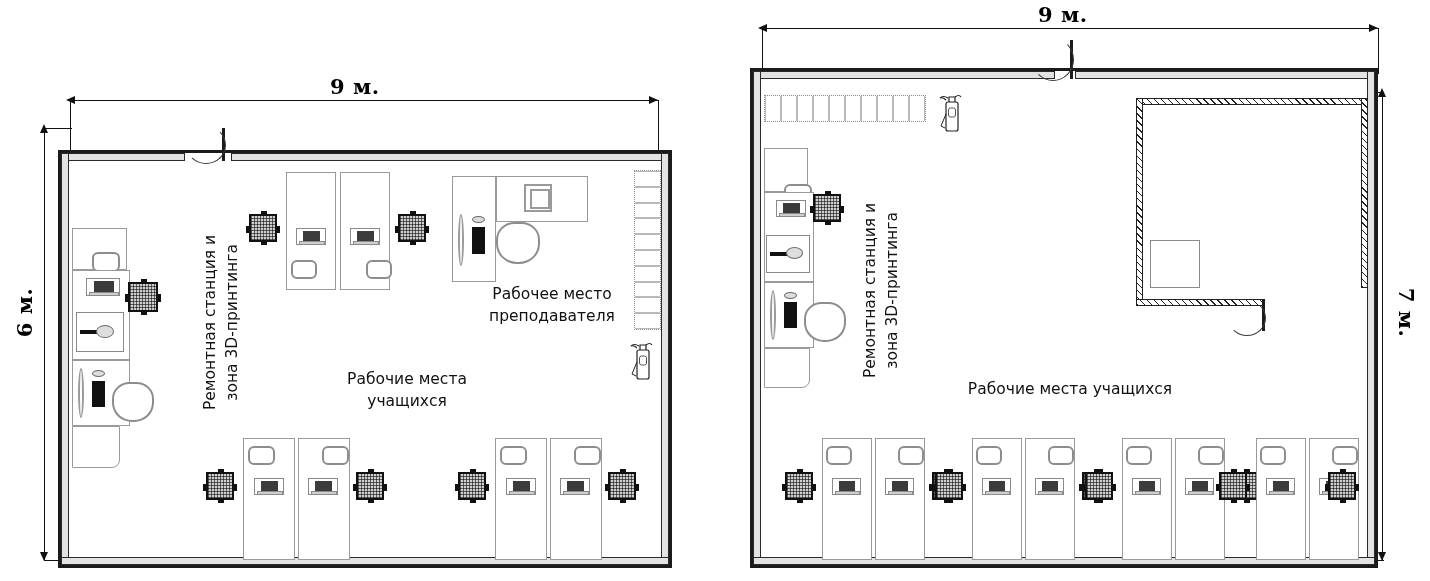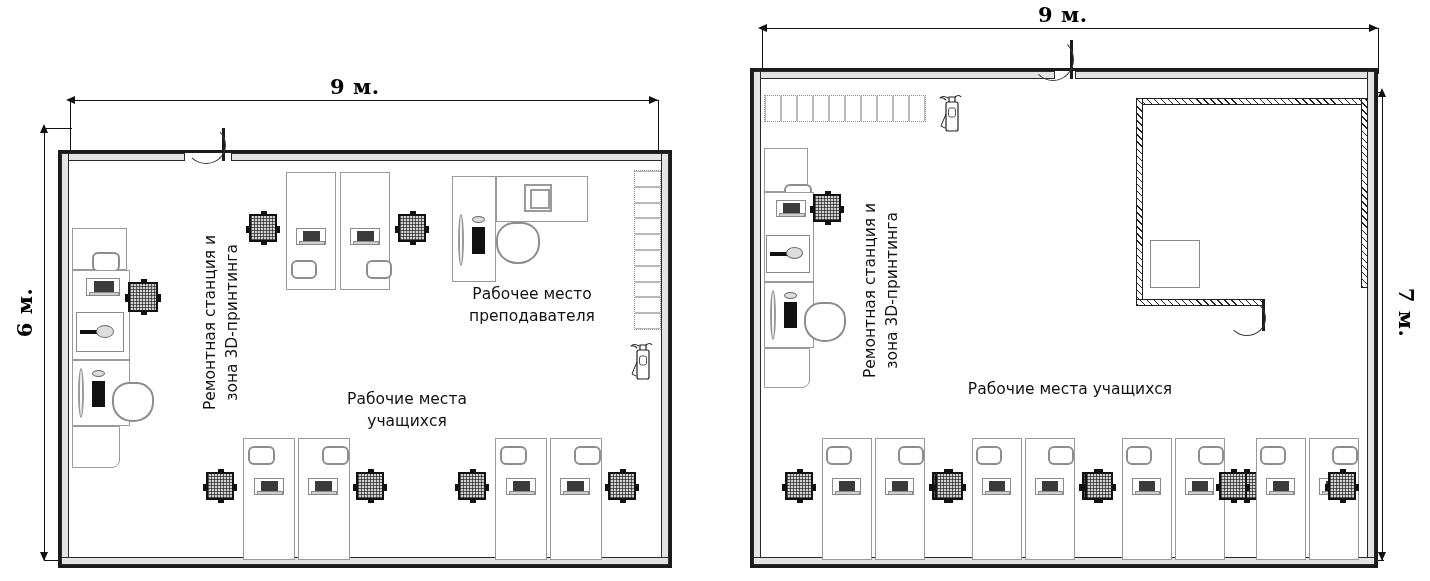--- a/index.html
+++ b/index.html
@@ -165,21 +165,21 @@
   <div class="desk" style="left:452px;top:176px;width:44px;height:106px;"></div>
   <div class="desk" style="left:496px;top:176px;width:92px;height:46px;"></div>
   <div class="monitor" style="left:524px;top:184px;width:28px;height:28px;">
     <div class="monitor-in" style="left:4px;top:3px;width:20px;height:20px;"></div>
   </div>
   <div class="monitor" style="left:458px;top:214px;width:6px;height:52px;border-radius:50%;"></div>
   <div class="blackbox" style="left:472px;top:227px;width:13px;height:27px;"></div>
   <div class="ellipse" style="left:472px;top:216px;width:13px;height:7px;"></div>
   <div class="ochair" style="left:496px;top:222px;width:44px;height:42px;"></div>
 
-  <div class="rlabel" style="left:432px;top:283px;width:200px;">Рабочее место
+  <div class="rlabel" style="left:452px;top:283px;width:200px;">Рабочее место
 преподавателя</div>
 
   <div class="rack vert" style="left:634px;top:170px;width:27px;height:160px;">
     <div class="rack-cell"></div>
     <div class="rack-cell"></div>
     <div class="rack-cell"></div>
     <div class="rack-cell"></div>
     <div class="rack-cell"></div>
     <div class="rack-cell"></div>
     <div class="rack-cell"></div>
@@ -192,21 +192,21 @@
     <svg width="26" height="40" viewBox="0 0 26 40">
       <path d="M9 12 L9 37 Q9 39 11 39 L19 39 Q21 39 21 37 L21 12 Q21 10 19 10 L11 10 Q9 10 9 12 Z" fill="#ffffff" stroke="#222" stroke-width="1.2"></path>
       <rect x="11.5" y="16" width="7" height="9" rx="2" fill="#ffffff" stroke="#555" stroke-width="1"></rect>
       <path d="M12 10 L12 5 L18 5 L18 10" fill="none" stroke="#222" stroke-width="1.2"></path>
       <path d="M11 6 Q6 3 3 6 Q6 5 9 8" fill="none" stroke="#222" stroke-width="1.2"></path>
       <path d="M18 5 Q22 2 24 5" fill="none" stroke="#222" stroke-width="1.2"></path>
       <path d="M9 22 L4 34 L8 36" fill="none" stroke="#222" stroke-width="1"></path>
     </svg>
   </div>
 
-  <div class="rlabel" style="left:312px;top:388px;width:190px;">Рабочие места
+  <div class="rlabel" style="left:312px;top:368px;width:190px;">Рабочие места
 учащихся</div>
 
   <div class="desk" style="left:243px;top:438px;width:52px;height:122px;"></div>
   <div class="desk" style="left:298px;top:438px;width:52px;height:122px;"></div>
   <div class="stool" style="left:248px;top:446px;width:27px;height:19px;"></div>
   <div class="stool" style="left:322px;top:446px;width:27px;height:19px;"></div>
   <div class="laptop" style="left:254px;top:478px;width:30px;height:17px;">
     <div class="laptop-screen" style="left:6px;top:2px;width:17px;height:10px;"></div>
     <div class="laptop-key" style="left:2px;top:12px;width:26px;height:4px;"></div>
   </div>

